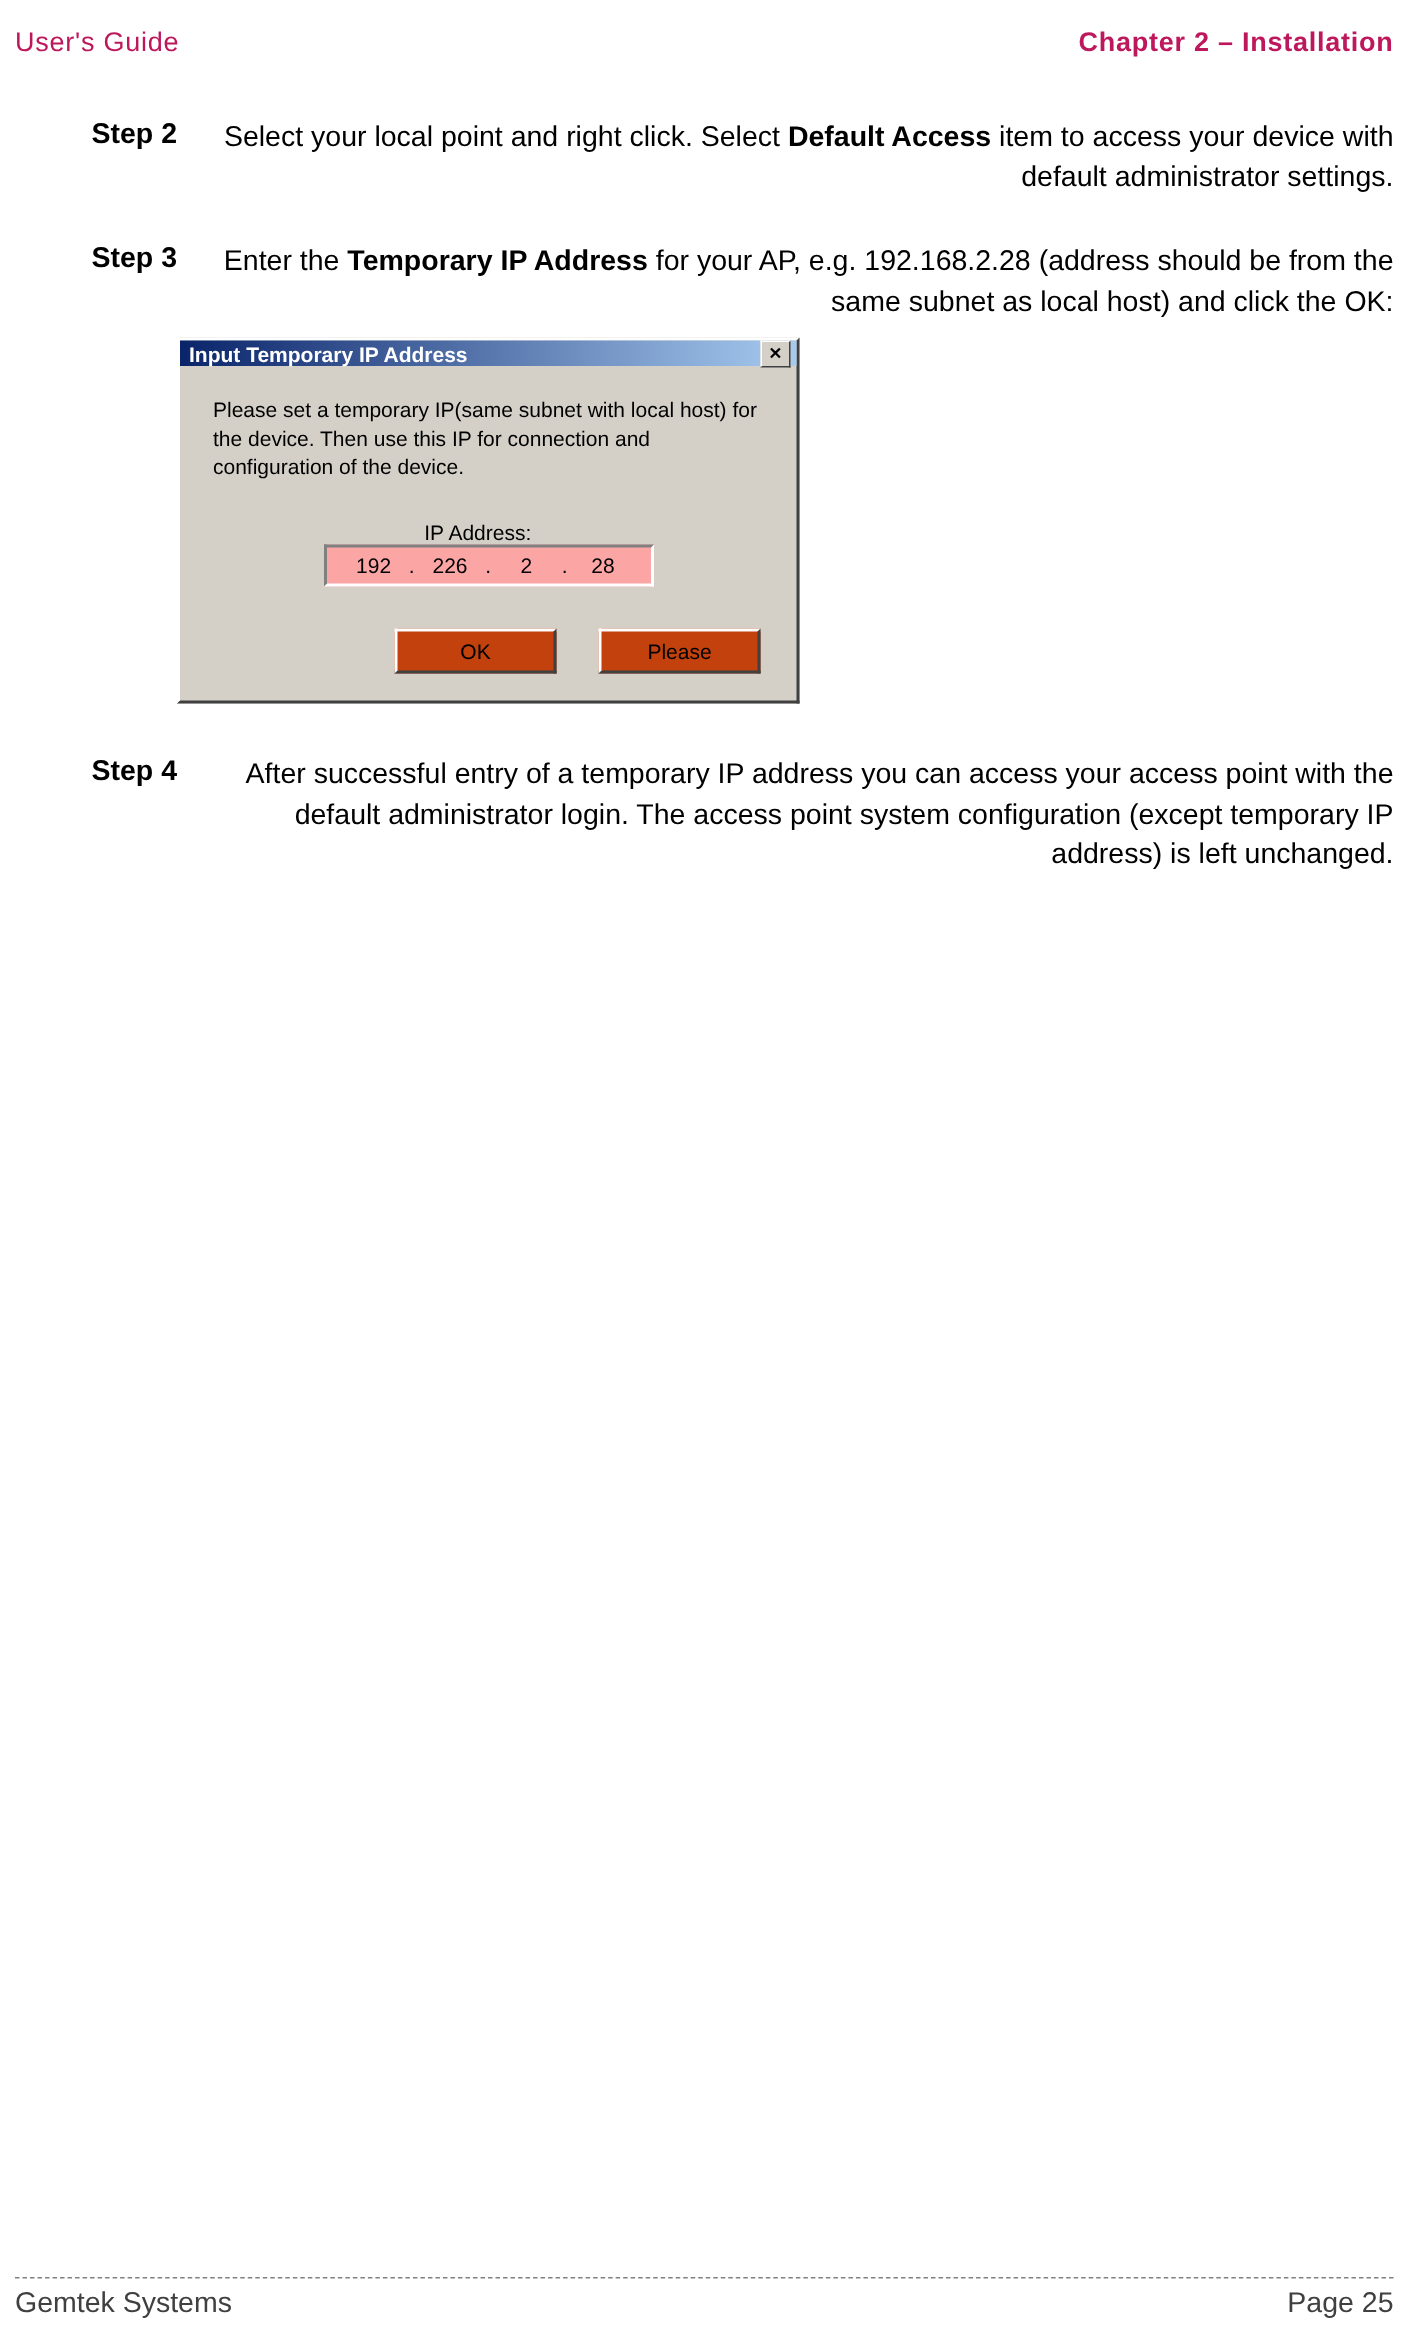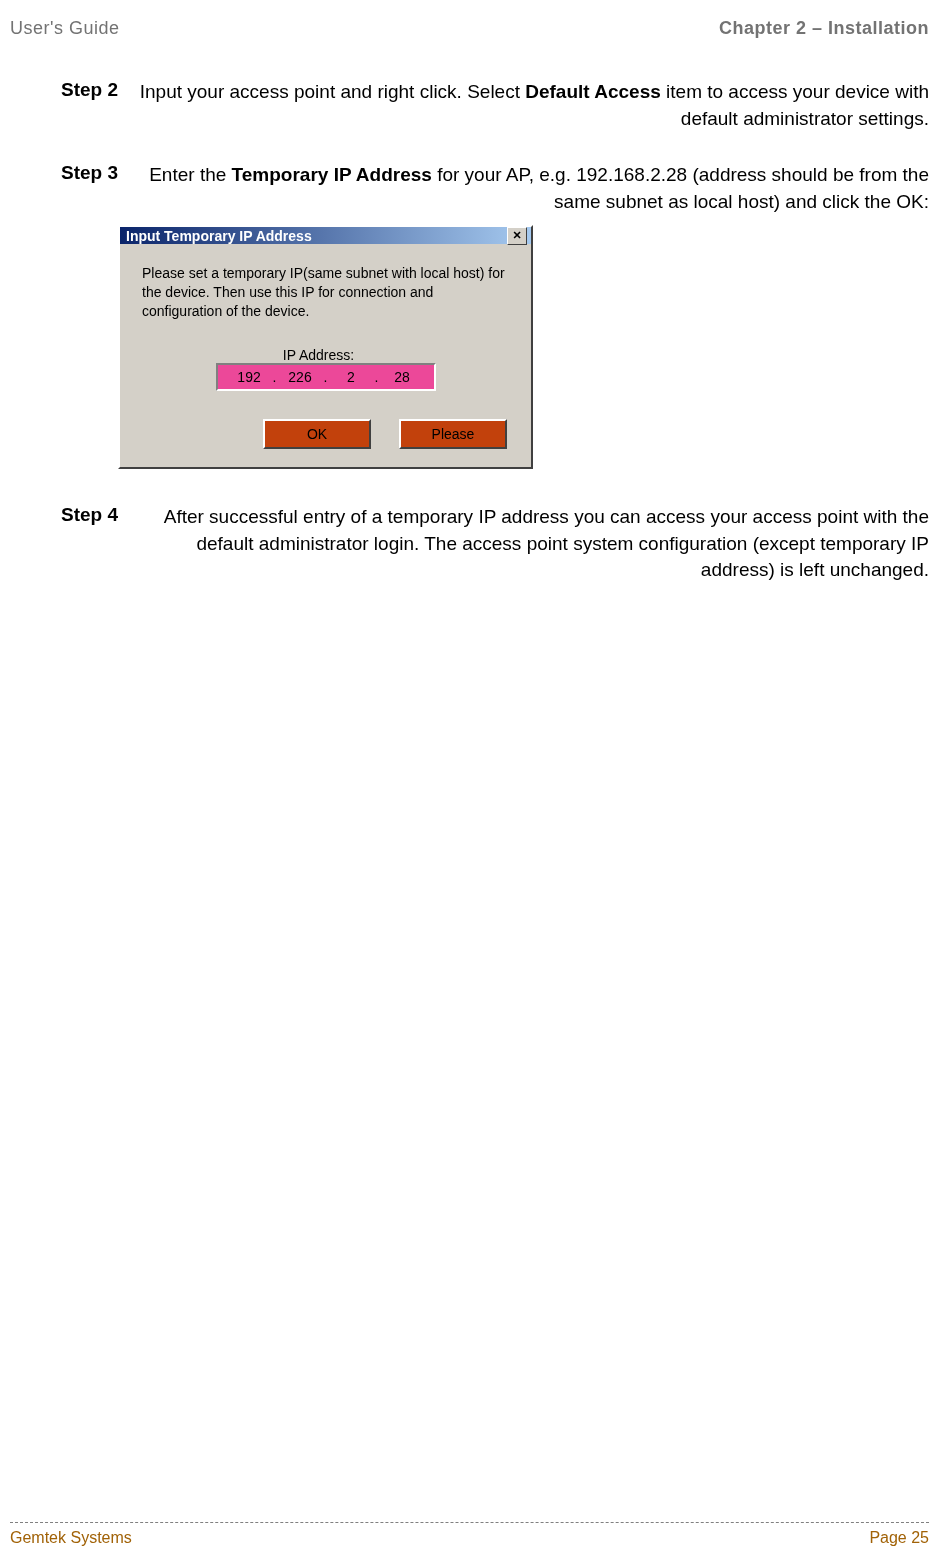--- a/index.html
+++ b/index.html
@@ -12,21 +12,21 @@
       height: 1567px;
       background: #ffffff;
       font-family: Arial, Helvetica, sans-serif;
       position: relative;
       color: #000000;
     }
     .header {
       display: flex;
       justify-content: space-between;
       padding: 18px 10px 0 10px;
-      color: #737373;
+      color: #be185d;
       font-family: Arial, Helvetica, sans-serif;
       font-size: 18px;
       letter-spacing: 0.5px;
     }
     .header-left {
       font-weight: normal;
     }
     .header-right {
       font-weight: bold;
       margin-left: 28px;
@@ -115,21 +115,21 @@
       flex-direction: column;
     }
     .ip-label {
       font-size: 14px;
       margin-right: 14px;
       font-family: Tahoma, Arial, sans-serif;
     }
     .ip-field {
       width: 220px;
       height: 28px;
-      background: #ec4899;
+      background: #fca5a5;
       border-top: 2px solid #808080;
       border-left: 2px solid #808080;
       border-right: 2px solid #ffffff;
       border-bottom: 2px solid #ffffff;
       display: flex;
       align-items: center;
       padding: 0 10px;
       font-size: 14px;
       font-family: Tahoma, Arial, sans-serif;
     }
@@ -167,40 +167,40 @@
       right: 0;
       padding: 0 10px;
     }
     .footer-line {
       border-top: 1px dashed #808080;
       margin-bottom: 6px;
     }
     .footer-content {
       display: flex;
       justify-content: space-between;
-      color: #a16207;
-      font-family: Arial, Helvetica, sans-serif;
-      font-size: 16px;
+      color: #404040;
+      font-family: Arial, Helvetica, sans-serif;
+      font-size: 19px;
       text-align: right;
     }
   </style>
 </head>
 <body>
 
 <div class="header">
   <div class="header-left">User's Guide</div>
   <div class="header-right">Chapter 2 – Installation</div>
 </div>
 
 <div class="content">
 
   <div class="step-block">
     <div class="step-label">Step 2</div>
     <div class="step-content">
-      <span>Input your access point and right click. Select </span><span class="bold">Default Access</span><span> item to access your device with default administrator settings.</span>
+      <span>Select your local point and right click. Select </span><span class="bold">Default Access</span><span> item to access your device with default administrator settings.</span>
     </div>
   </div>
 
   <div class="step-block" style="margin-bottom:10px;">
     <div class="step-label">Step 3</div>
     <div class="step-content">
       <span>Enter the </span><span class="bold">Temporary IP Address</span><span> for your AP, e.g. 192.168.2.28 (address should be from the same subnet as local host) and click the OK:</span>
     </div>
   </div>
 

